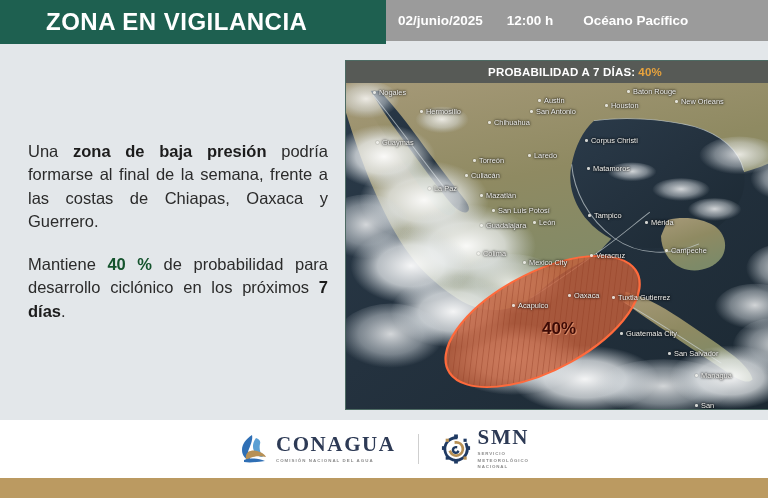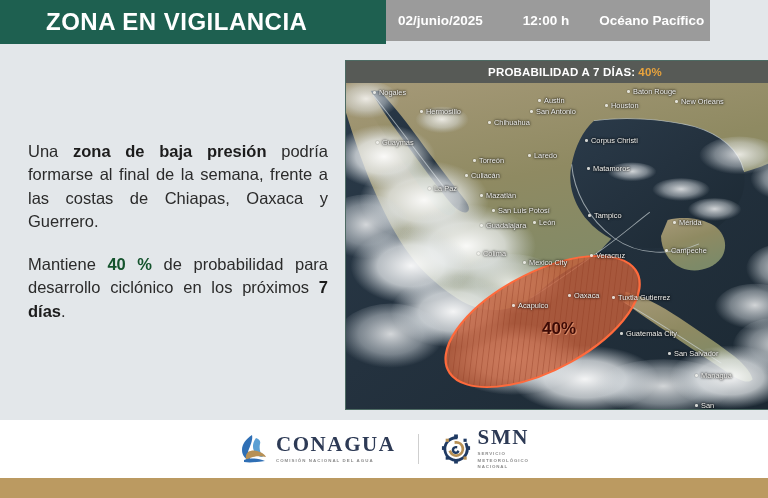--- a/index.html
+++ b/index.html
@@ -17,29 +17,29 @@
     position:absolute;left:0;top:0;width:386px;height:44px;
     background:#1e6050;
     display:flex;align-items:center;
   }
   .hdr-title{
     color:#ffffff;font-size:24px;font-weight:bold;letter-spacing:0.5px;
     margin-left:46px;white-space:nowrap;
     font-family:"Liberation Sans", sans-serif;
   }
   .hdr-gray{
-    position:absolute;left:386px;top:0;width:324px;height:41px;
+    position:absolute;left:386px;top:0;width:382px;height:41px;
     background:#9b9b9b;
     display:flex;align-items:center;
   }
   .hdr-meta{
     color:#ffffff;font-size:13.5px;font-weight:bold;white-space:nowrap;
   }
   .m-date{margin-left:12px;}
-  .m-time{margin-left:40px;}
+  .m-time{margin-left:24px;}
   .m-basin{margin-left:30px;}
 
   
   .textcol{
     position:absolute;left:28px;top:140px;width:300px;
     color:#2b2b2b;
     font-size:16.5px;line-height:1.42;
     text-align:justify;
     font-family:"Liberation Sans", sans-serif;
   }
@@ -289,21 +289,21 @@
         <div class="city" style="left: 247px; top: 103px;">Matamoros</div>
         <div class="city" style="left: 140px; top: 130px;">Mazatlán</div>
         <div class="city" style="left: 152px; top: 145px;">San Luis Potosí</div>
         <div class="city" style="left: 140px; top: 160px;">Guadalajara</div>
         <div class="city" style="left: 193px; top: 157px;">León</div>
         <div class="city" style="left: 248px; top: 150px; text-align: center;">Tampico</div>
         <div class="city" style="left: 137px; top: 188px;">Colima</div>
         <div class="city" style="left: 183px; top: 197px;">Mexico City</div>
         <div class="city" style="left: 250px; top: 190px;">Veracruz</div>
         <div class="city" style="left: 325px; top: 185px;">Campeche</div>
-        <div class="city" style="left: 305px; top: 157px; margin-left: 28px;">Mérida</div>
+        <div class="city" style="left: 305px; top: 157px;">Mérida</div>
         <div class="city" style="left: 228px; top: 230px;">Oaxaca</div>
         <div class="city" style="left: 272px; top: 232px;">Tuxtla Gutierrez</div>
         <div class="city" style="left: 172px; top: 240px;">Acapulco</div>
         <div class="city" style="left: 280px; top: 268px;">Guatemala City</div>
         <div class="city" style="left: 328px; top: 288px;">San Salvador</div>
         <div class="city" style="left: 355px; top: 310px;">Managua</div>
         <div class="city" style="left: 355px; top: 340px;">San</div>
       </div>
 
     <div class="zone-label" style="left:196px;top:258px;">40%</div>

